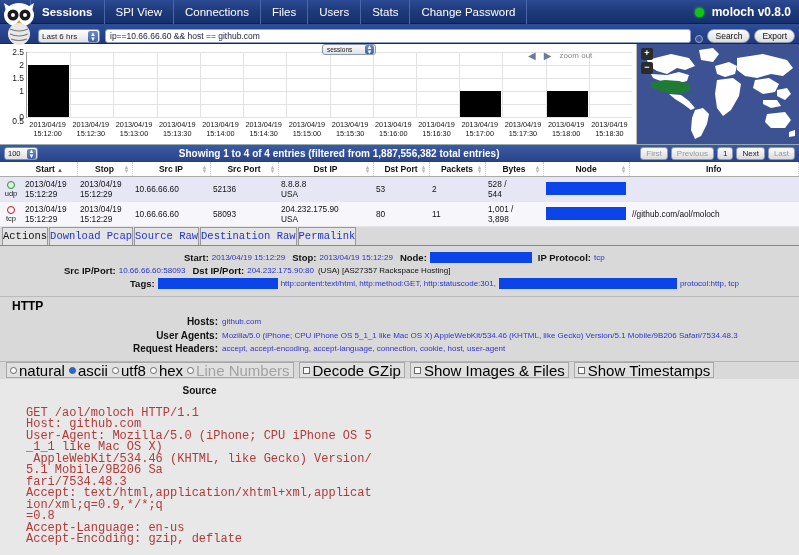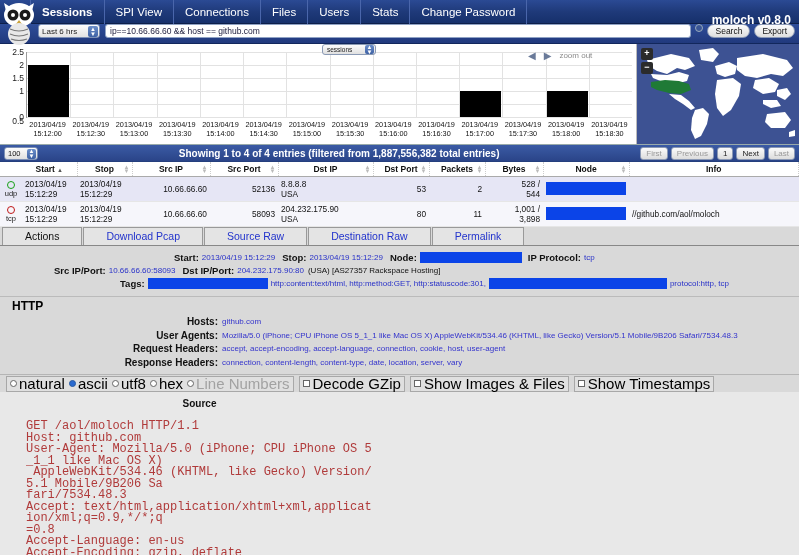--- a/index.html
+++ b/index.html
@@ -35,34 +35,34 @@
     border-right: 1px solid #4a66ab;
     white-space: nowrap;
     cursor: pointer;
   }
   .nav-item.active { font-weight: bold; }
   .nav-item:first-child { border-left: 1px solid #4a66ab; }
   .brand {
     position: absolute; right: 8px; top: 0;
     height: 24px; line-height: 24px;
     color: #fff; font-weight: bold; font-size: 12px;
-    display: flex; align-items: center; gap: 8px; flex-direction: column;
+    display: flex; align-items: center; gap: 8px;
   }
   .statusdot {
     width: 9px; height: 9px; border-radius: 50%;
     background: #11c411;
     box-shadow: 0 0 3px #0f0;
     display: inline-block;
   }
 
   
   .searchbar {
     height: 20px;
     background: linear-gradient(to bottom, #2e4d99 0%, #21397d 100%);
-    display: flex; align-items: flex-start;
+    display: flex; align-items: flex-end;
     padding-left: 38px;
     position: relative;
     border-bottom: 1px solid #12275c;
   }
   .timeselect {
     width: 62px; height: 14px;
     font-size: 8px;
     background: linear-gradient(to bottom,#fdfdfd,#e3e3e3);
     border: 1px solid #7b8fb5;
     border-radius: 3px;
@@ -288,21 +288,21 @@
   .sortboth { font-size: 6px; color: #bbb; position: absolute; right: 2px; top: 3px; line-height: 4px; }
   table.sess td {
     padding: 2px 3px;
     vertical-align: middle;
     font-size: 8.3px;
     color: #111;
     border-bottom: 1px solid #e6e6e6;
   }
   tr.r-odd td { background: #e6e6f5; }
   tr.r-even td { background: #f6f6fb; }
-  td.c-ctr { text-align: right; }
+  td.c-ctr { text-align: left; }
   .proto-cell { text-align: center; width: 22px; }
   .dot-circle {
     width: 8px; height: 8px; border-radius: 50%;
     border: 1.5px solid #17a017;
     margin: 0 auto;
   }
   .dot-circle.red { border-color: #c01818; }
   .proto-label { font-size: 7.5px; color: #222; }
   .redact {
     background: #0b44e8;
@@ -314,40 +314,41 @@
   
   .actionbar {
     display: flex; align-items: flex-end;
     height: 19px;
     background: #d9d9d9;
     border-bottom: 1px solid #888;
     padding-left: 2px;
   }
   .atab {
     height: 18px; line-height: 17px;
-    padding: 0 22px;
+    padding: 0 0;
     font-size: 10.5px;
     border-left: 1px solid #999;
     border-right: 1px solid #999;
     border-top: 1px solid #999;
     background: #e4e4e4;
     margin-right: 1px;
     cursor: pointer;
     color: #111;
+    font-family: Liberation Mono, monospace;
   }
   .atab.link { color: #2233cc; }
 
   
   .detail {
     background: #d9d9d9;
     padding: 4px 0 5px 0;
     font-size: 9px;
     border-bottom: 1px solid #bbb;
   }
-  .drow { display: flex; align-items: center; margin: 2px 2px; white-space: nowrap; }
+  .drow { display: flex; align-items: center; margin: 2px 12px; white-space: nowrap; }
   .dlabel { font-weight: bold; font-size: 9.5px; color: #111; }
   .dval { color: #2831c8; font-size: 8px; margin-left: 3px; }
   .dval.black { color: #111; }
   .blk { background: #0b44e8; display: inline-block; height: 11px; }
 
   .httpsec { background: #d9d9d9; padding: 2px 0 4px 0; }
   .httptitle { font-weight: bold; font-size: 12px; padding-left: 12px; margin-bottom: 3px; }
   .hrow { display: flex; margin: 1.5px 0; }
   .hlabel {
     width: 222px; text-align: right;
@@ -670,24 +671,20 @@
       <div class="hval">github.com</div>
     </div>
     <div class="hrow">
       <div class="hlabel">User Agents:</div>
       <div class="hval">Mozilla/5.0 (iPhone; CPU iPhone OS 5_1_1 like Mac OS X) AppleWebKit/534.46 (KHTML, like Gecko) Version/5.1 Mobile/9B206 Safari/7534.48.3</div>
     </div>
     <div class="hrow">
       <div class="hlabel">Request Headers:</div>
       <div class="hval">accept, accept-encoding, accept-language, connection, cookie, host, user-agent</div>
     </div>
-    <div class="hrow">
-      <div class="hlabel">Response Headers:</div>
-      <div class="hval">connection, content-length, content-type, date, location, server, vary</div>
-    </div>
   </div>
 
   <div class="optbar">
     <div class="optgroup">
       <label class="opt">
           <span class="radio"></span>
           <span>natural</span>
         </label>
       <label class="opt">
           <span class="radio on"></span>

